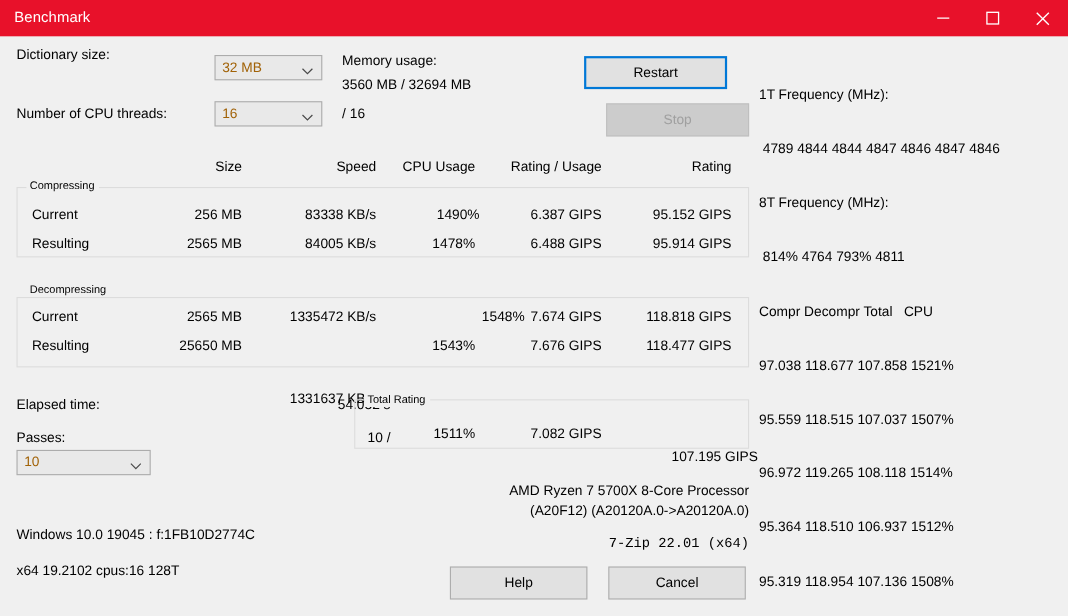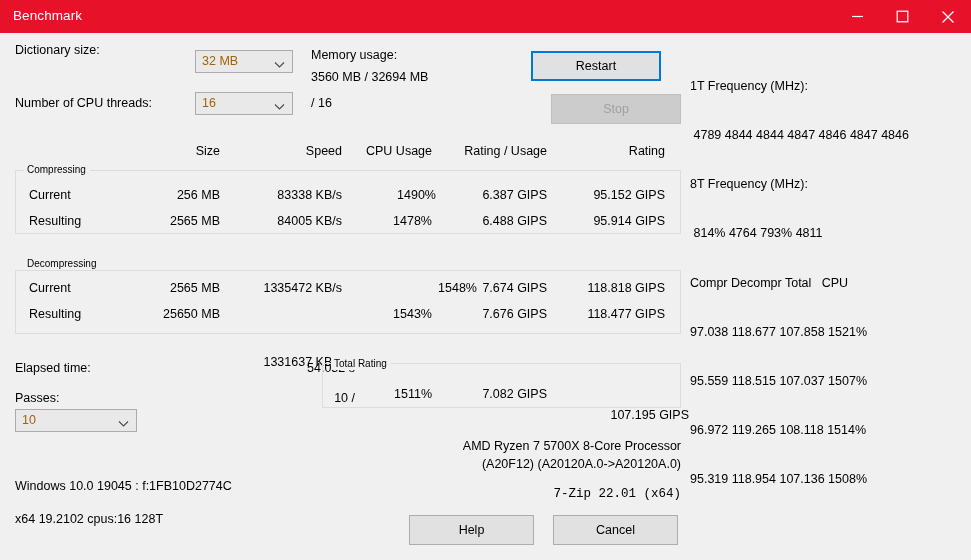--- a/index.html
+++ b/index.html
@@ -248,20 +248,21 @@
 
   <div id="logpanel">
     <span class="logline">1T Frequency (MHz):</span>
     <span class="logline mono-nums"> 4789 4844 4844 4847 4846 4847 4846</span>
     <span class="logline">8T Frequency (MHz):</span>
     <span class="logline mono-nums"> 814% 4764 793% 4811</span>
     <span class="logline">Compr Decompr Total   CPU</span>
     <span class="logline mono-nums">97.038 118.677 107.858 1521%</span>
     <span class="logline mono-nums">95.559 118.515 107.037 1507%</span>
     <span class="logline mono-nums">96.972 119.265 108.118 1514%</span>
+    <span class="logline mono-nums">95.364 118.510 106.937 1512%</span>
     <span class="logline mono-nums">95.319 118.954 107.136 1508%</span>
     
     
     
     
     
     
     
   </div>
 

